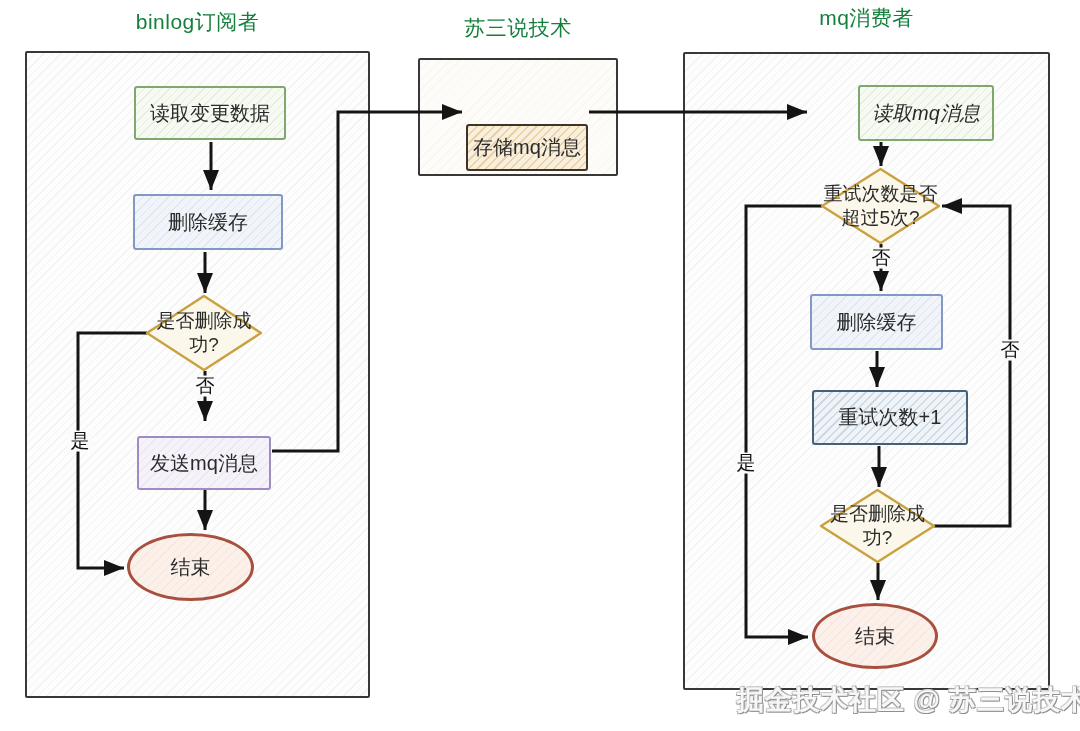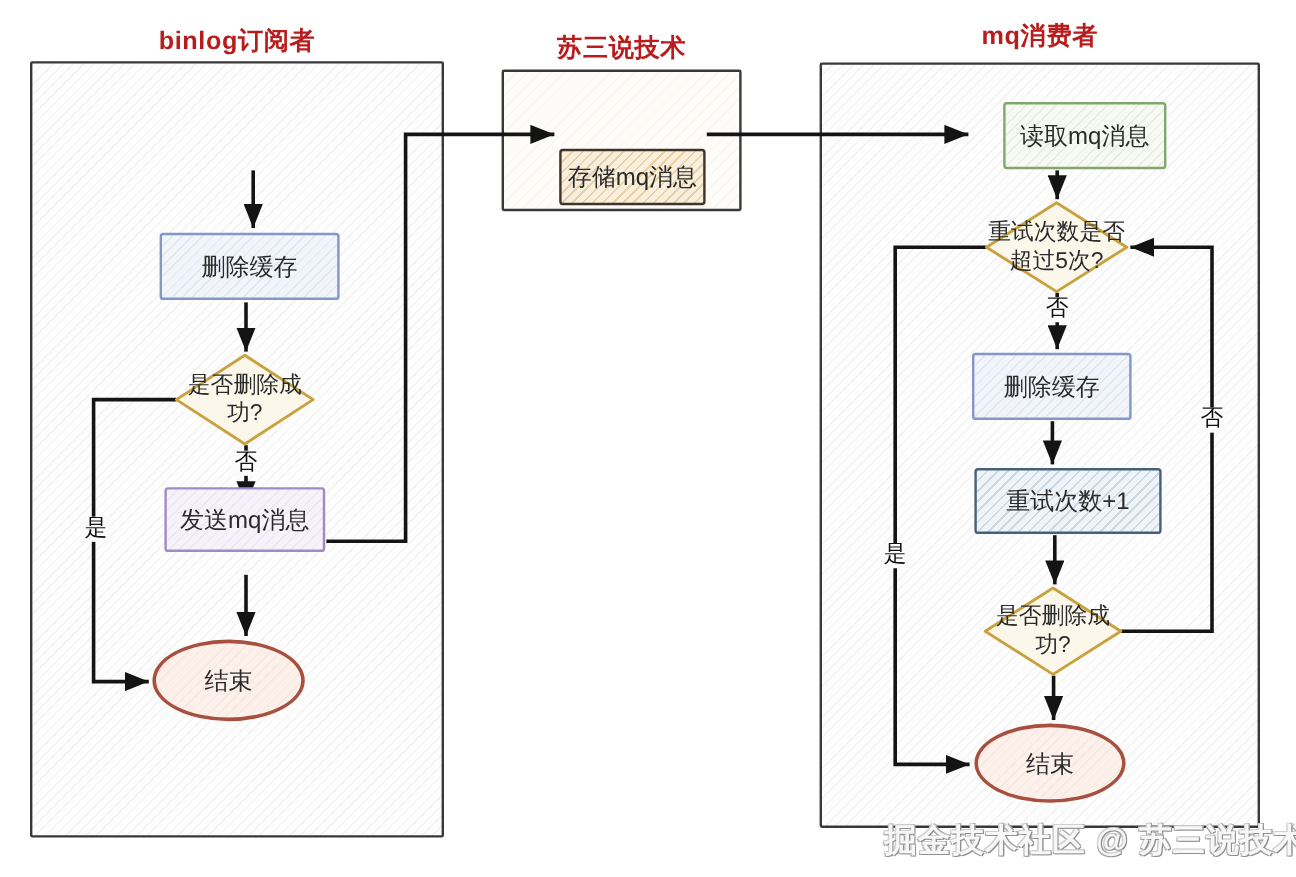--- a/index.html
+++ b/index.html
@@ -19,22 +19,22 @@
       repeating-linear-gradient(135deg, rgba(110,110,110,0.075) 0px, rgba(110,110,110,0.075) 1px, transparent 1px, transparent 6px),
       #fdfdfd;
     z-index:1;
   }
   .container.light{
     background:
       repeating-linear-gradient(135deg, rgba(150,140,110,0.05) 0px, rgba(150,140,110,0.05) 1px, transparent 1px, transparent 7px),
       #fdfcf8;
   }
   .sec-title{
-    position:absolute;text-align:center;font-size:21px;font-weight:700;
-    color:#b91c1c;z-index:2;letter-spacing:0.5px;margin-top:12px;
+    position:absolute;text-align:center;font-size:21px;font-weight:400;
+    color:#15803d;z-index:2;letter-spacing:0.5px;
   }
 
   
   .node{
     position:absolute;display:flex;align-items:center;justify-content:center;
     text-align:center;font-size:20px;color:#2a2a2a;z-index:3;border-radius:3px;
   }
   .rect-green{
     border:2px solid var(--green);
     background:repeating-linear-gradient(135deg, rgba(130,170,100,0.16) 0 1px, transparent 1px 6px), #f7faf2;
@@ -120,35 +120,36 @@
     <polyline points="589,112 807,112" marker-end="url(#ah)"></polyline>
     <polyline points="881,142 881,166" marker-end="url(#ah)"></polyline>
     <polyline points="881,244 881,291" marker-end="url(#ah)"></polyline>
     <polyline points="877,351 877,387" marker-end="url(#ah)"></polyline>
     <polyline points="879,446 879,487" marker-end="url(#ah)"></polyline>
     <polyline points="878,563 878,600" marker-end="url(#ah)"></polyline>
     <polyline points="822,206 746,206 746,637 808,637" marker-end="url(#ah)"></polyline>
     <polyline points="934,526 1010,526 1010,206 942,206" marker-end="url(#ah)"></polyline>
   </svg>
 
+  <div class="node rect-green" style="left:134px;top:86px;width:152px;height:54px;">读取变更数据</div>
   <div class="node rect-blue" style="left:133px;top:194px;width:150px;height:56px;">删除缓存</div>
   <div class="diamond" style="left:147px;top:296px;width:114px;height:74px;">
     <svg viewBox="0 0 100 100" preserveAspectRatio="none">
       <polygon points="50,0 100,50 50,100 0,50"></polygon>
     </svg>
     <div class="dtext">是否删除成功?</div>
   </div>
-  <div class="node rect-purple" style="left:137px;top:406px;width:134px;height:54px;">发送mq消息</div>
+  <div class="node rect-purple" style="left:137px;top:436px;width:134px;height:54px;">发送mq消息</div>
   <div class="node ellipse" style="left:127px;top:533px;width:127px;height:68px;">结束</div>
   <div class="edge-label" style="left:205px;top:386px;">否</div>
   <div class="edge-label" style="left:80px;top:441px;">是</div>
 
   <div class="node rect-store" style="left:466px;top:88px;width:122px;height:47px;">存储mq消息</div>
 
-  <div class="node rect-green" style="left:836px;top:85px;width:136px;height:56px;">读取mq消息</div>
+  <div class="node rect-green" style="left:858px;top:85px;width:136px;height:56px;font-style:italic;">读取mq消息</div>
   <div class="diamond" style="left:822px;top:169px;width:117px;height:74px;">
     <svg viewBox="0 0 100 100" preserveAspectRatio="none">
       <polygon points="50,0 100,50 50,100 0,50"></polygon>
     </svg>
     <div class="dtext">重试次数是否超过5次?</div>
   </div>
   <div class="node rect-blue" style="left:810px;top:294px;width:133px;height:56px;">删除缓存</div>
   <div class="node rect-slate" style="left:812px;top:390px;width:156px;height:55px;">重试次数+1</div>
   <div class="diamond" style="left:821px;top:490px;width:113px;height:72px;">
     <svg viewBox="0 0 100 100" preserveAspectRatio="none">

